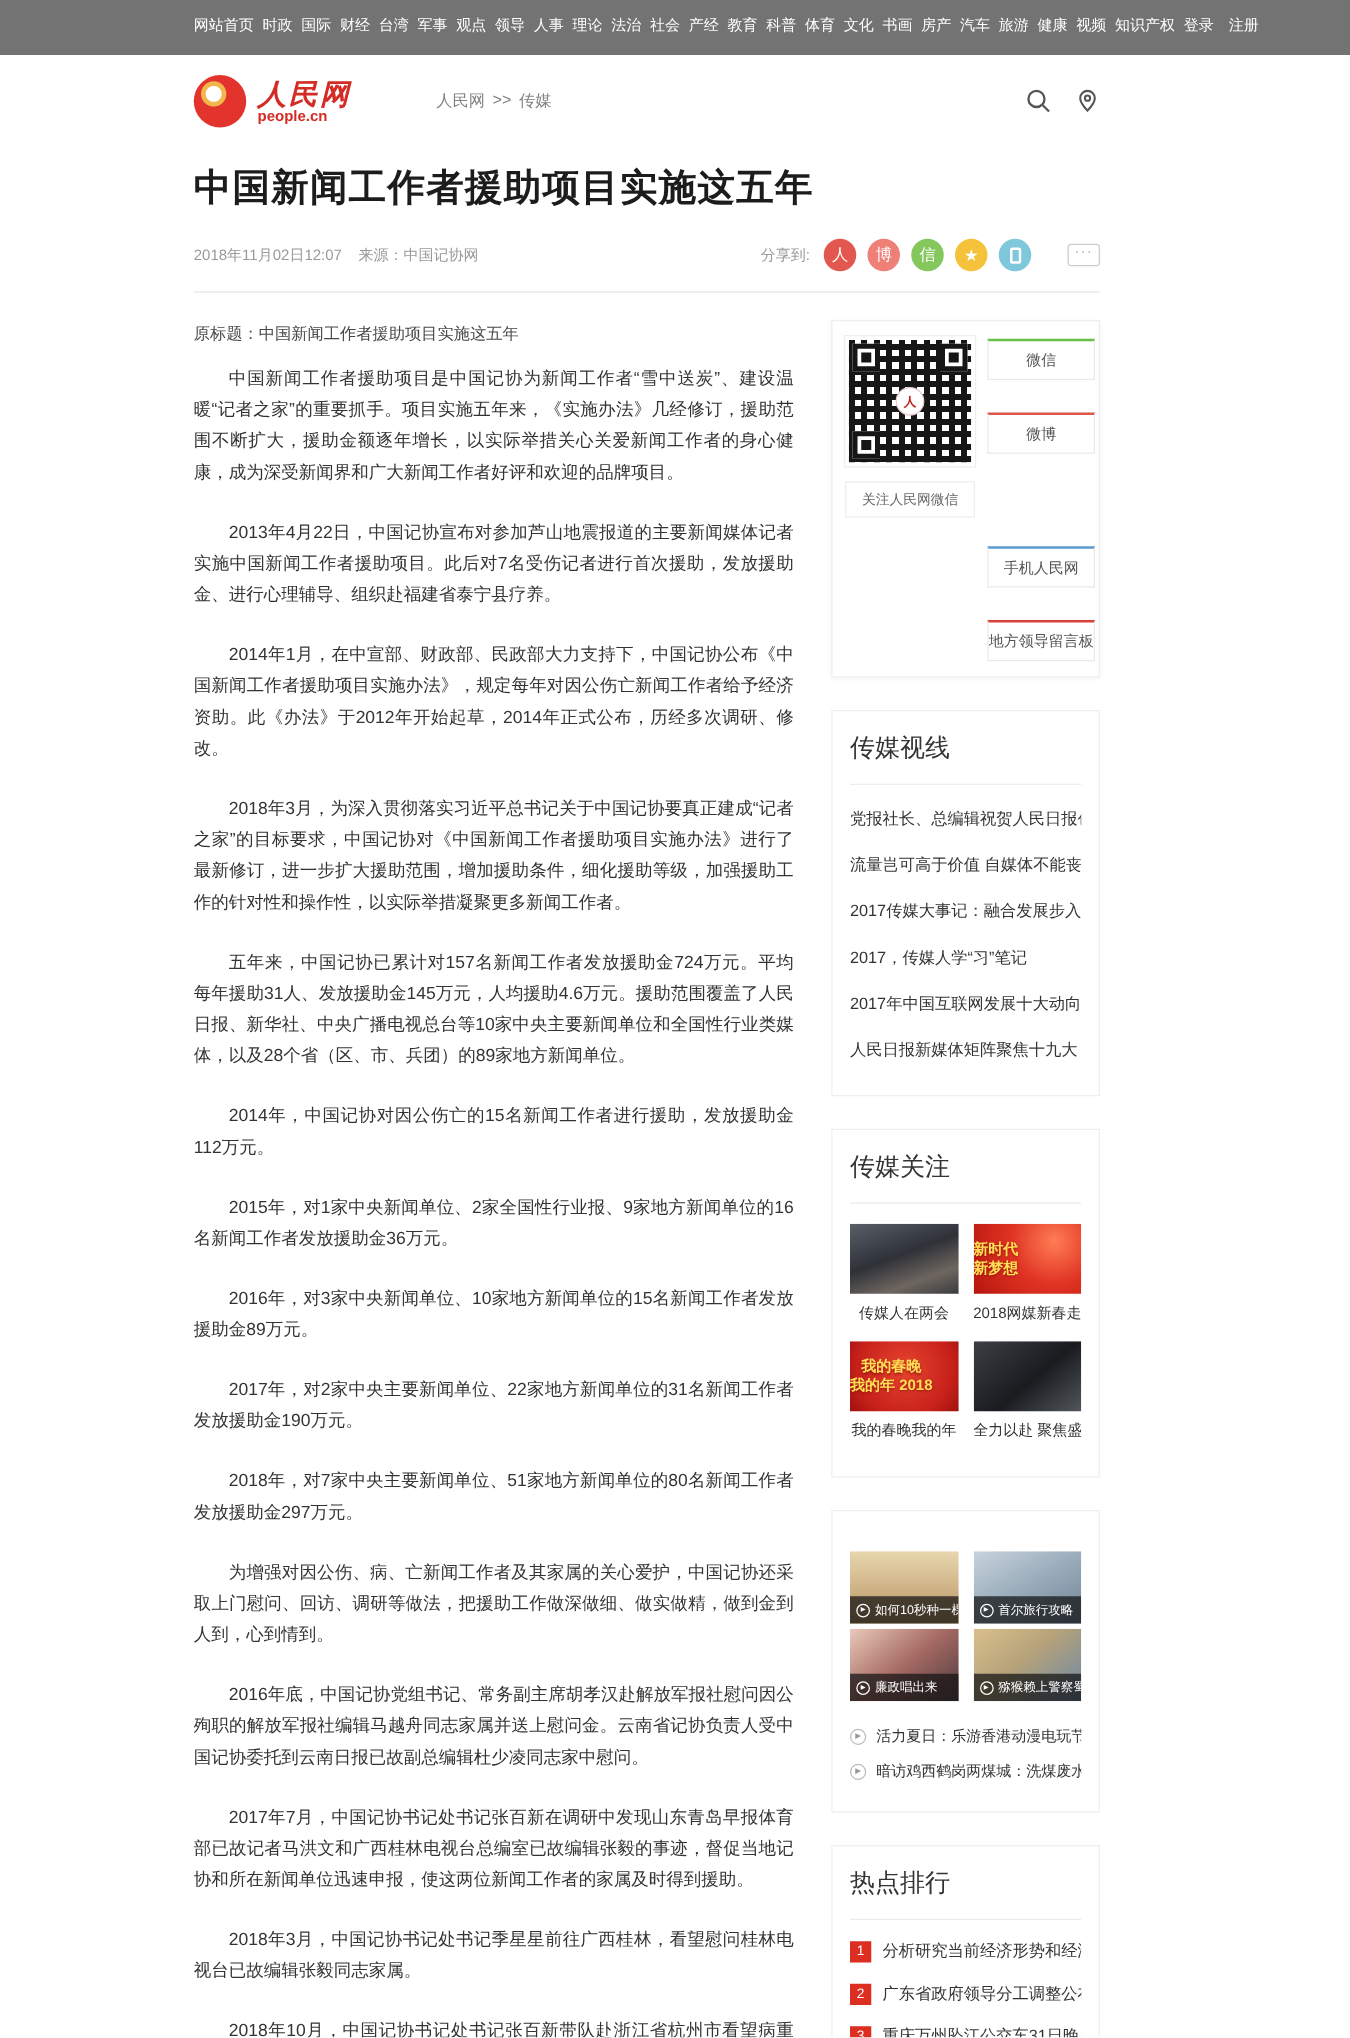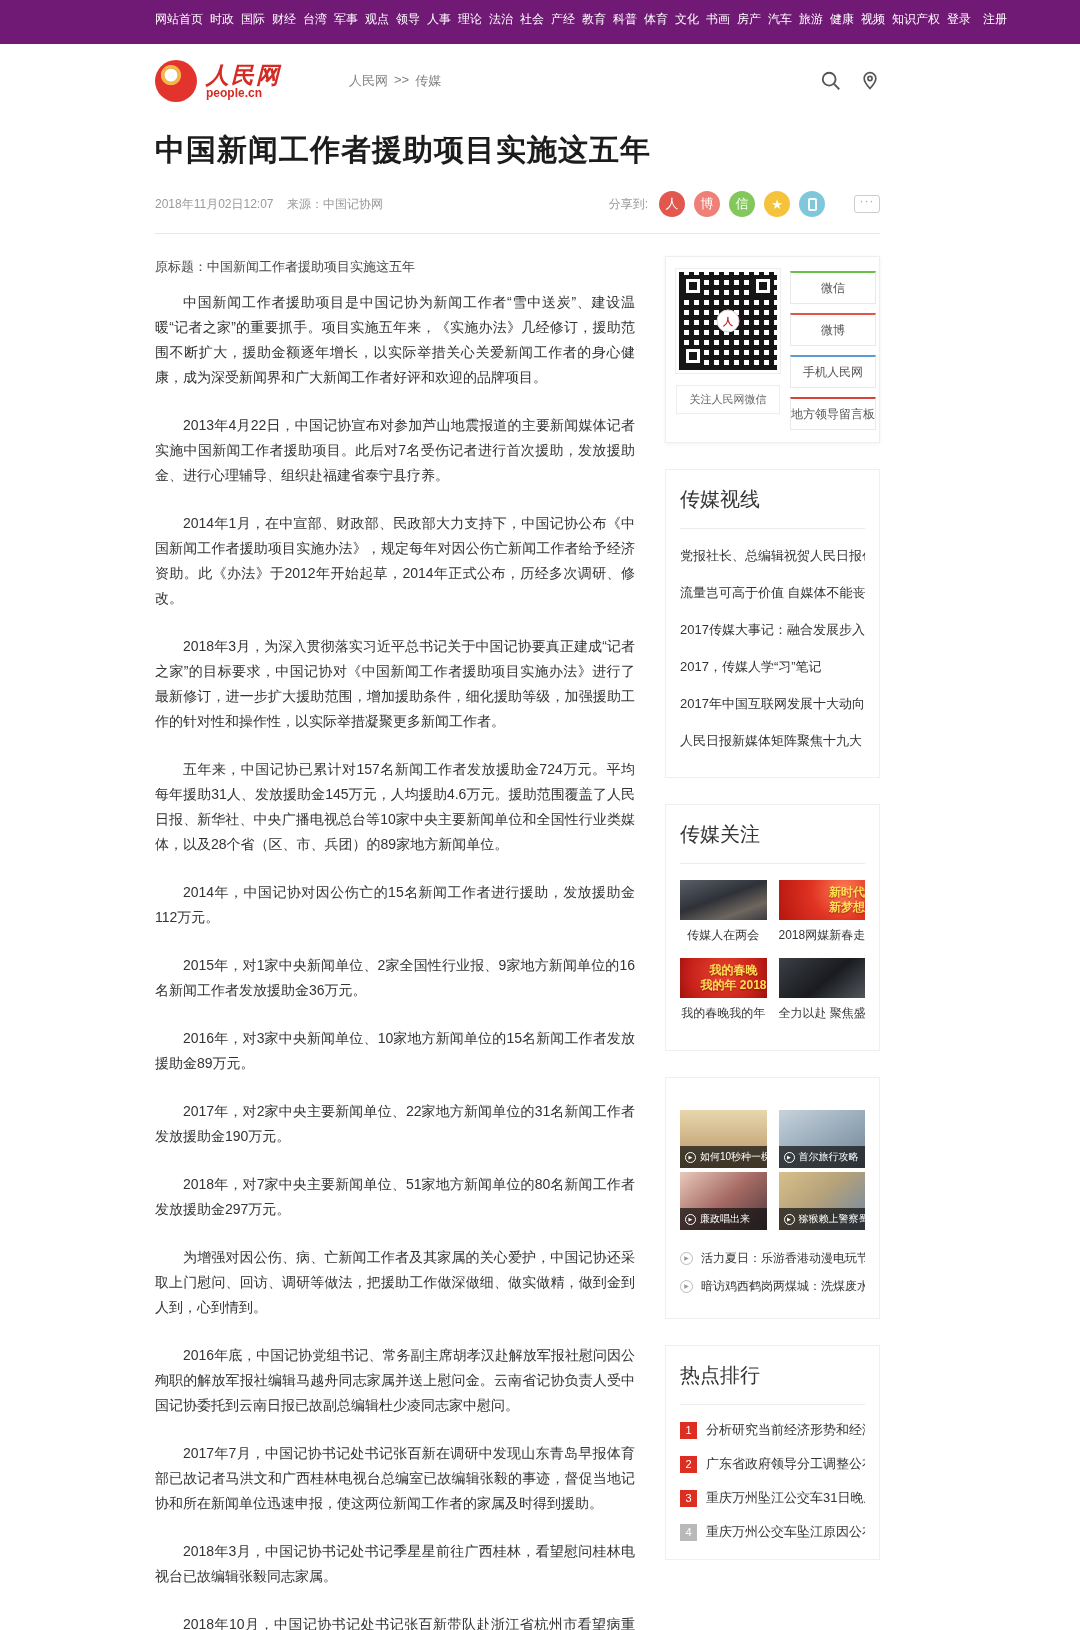--- a/index.html
+++ b/index.html
@@ -1,20 +1,20 @@
 <!DOCTYPE html>
 <html><head>
 <meta charset="utf-8">
 <style>
   * { box-sizing: border-box; }
   body { margin:0; font-family:"Liberation Sans","DejaVu Sans",sans-serif; background:#fff; color:#333; }
   .page { width:1080px; height:1630px; overflow:hidden; background:#fff; margin:0 auto; position:relative; }
 
   
-  .topbar { height:44px; background:#701a75; display:flex; align-items:flex-end; padding:0 200px 16px 155px; }
+  .topbar { height:44px; background:#737373; display:flex; align-items:center; padding:0 200px 4px 155px; }
   .topnav { display:flex; gap:7px; flex:1; }
   .topnav a { color:#fff; font-size:12px; text-decoration:none; white-space:nowrap; }
   .auth { display:flex; gap:12px; margin-left:7px; }
   .auth a { color:#fff; font-size:12px; text-decoration:none; white-space:nowrap; }
 
   
   .site-header { display:flex; align-items:center; padding:16px 200px 14px 155px; }
   .logo { display:flex; align-items:center; gap:9px; }
   .logo-mark { width:42px; height:42px; border-radius:50%;
     background:radial-gradient(circle at 38% 36%, #ffffff 0 16%, #f3b64a 18% 26%, #e2342c 28% 72%, #b81d18 100%); }
@@ -56,34 +56,34 @@
   .qr { position:relative; width:104px; height:104px; border:3px solid #fff; outline:1px solid #eee;
     background:
       repeating-linear-gradient(0deg, #161616 0 5px, transparent 5px 10px),
       repeating-linear-gradient(90deg, #161616 0 5px, #ffffff 5px 10px); }
   .finder { position:absolute; width:22px; height:22px; background:#fff; border:4px solid #161616; }
   .finder::after { content:""; position:absolute; inset:3px; background:#161616; }
   .f-tl { top:3px; left:3px; } .f-tr { top:3px; right:3px; } .f-bl { bottom:3px; left:3px; }
   .qr-logo { position:absolute; top:50%; left:50%; transform:translate(-50%,-50%); width:23px; height:23px; border-radius:50%;
     background:#fff; border:1px solid #e6c9c9; display:flex; align-items:center; justify-content:center; color:#c01f1a; font-size:10px; font-weight:bold; }
   .qr-caption { border:1px solid #eee; font-size:11px; color:#666; text-align:center; padding:6px 0; margin-top:12px; white-space:nowrap; overflow:hidden; }
-  .qr-buttons { flex:1; display:flex; flex-direction:column; gap:9px; justify-content:flex-end; padding-top:2px; }
+  .qr-buttons { flex:1; display:flex; flex-direction:column; gap:26px; justify-content:flex-end; padding-top:2px; }
   .qr-btn { border:1px solid #e9e9e9; border-top-width:2px; font-size:12px; color:#555; text-align:center; padding:7px 0 6px; background:#fff; cursor:pointer; white-space:nowrap; overflow:hidden; }
   .btn-green { border-top-color:#6abf47; } .btn-orange { border-top-color:#e0574a; }
-  .btn-blue { border-top-color:#5b9bd1; } .btn-red { border-top-color:#d8433b; }
+  .btn-blue { border-top-color:#5b9bd1;margin-top:48px; } .btn-red { border-top-color:#d8433b; }
 
   
   .side-section { border:1px solid #efefef; padding:16px 14px 18px; margin-bottom:26px; background:#fff; }
   .side-title { font-size:20px; color:#333; padding-bottom:15px; border-bottom:1px solid #ececec; margin:0; font-weight:500; }
   .side-links { margin-top:8px; }
   .side-links a { display:block; font-size:13px; color:#333; line-height:37px; white-space:nowrap; overflow:hidden; text-decoration:none; }
 
   .thumb-grid { display:grid; grid-template-columns:1fr 1fr; gap:4px 12px; margin-top:16px; }
   .thumb-cell { overflow:hidden; }
-  .thumb { height:40px; position:relative; display:flex; align-items:center; justify-content:flex-end; overflow:hidden; }
+  .thumb { height:56px; position:relative; display:flex; align-items:center; justify-content:flex-start; overflow:hidden; }
   .overlay { color:#ffe054; font-weight:700; font-size:12px; line-height:1.25; text-align:center; white-space:pre-line; text-shadow:0 1px 2px rgba(120,0,0,.6); }
   .thumb-caption { font-size:12px; color:#333; text-align:center; margin:7px 0 10px; white-space:nowrap; overflow:hidden; }
 
   .th-crowd-a { background:linear-gradient(160deg,#5a5f68 0%,#2e3138 45%,#6e665f 75%,#3a3c40 100%); }
   .th-crowd-b { background:linear-gradient(140deg,#3c3f45,#191b1f 55%,#52565c); }
   .th-poster-red { background:radial-gradient(circle at 75% 25%,#ff7d54 0%,#e03323 45%,#b5160e 100%); }
   .th-poster-cctv { background:radial-gradient(circle at 50% 40%,#e8452f 0%,#c6201a 70%,#9e120e 100%); }
 
   .vid { height:58px; position:relative; overflow:hidden; }
   .vid-band { position:absolute; left:0; right:0; bottom:0; background:rgba(18,18,18,.72); color:#fff; font-size:10px;

